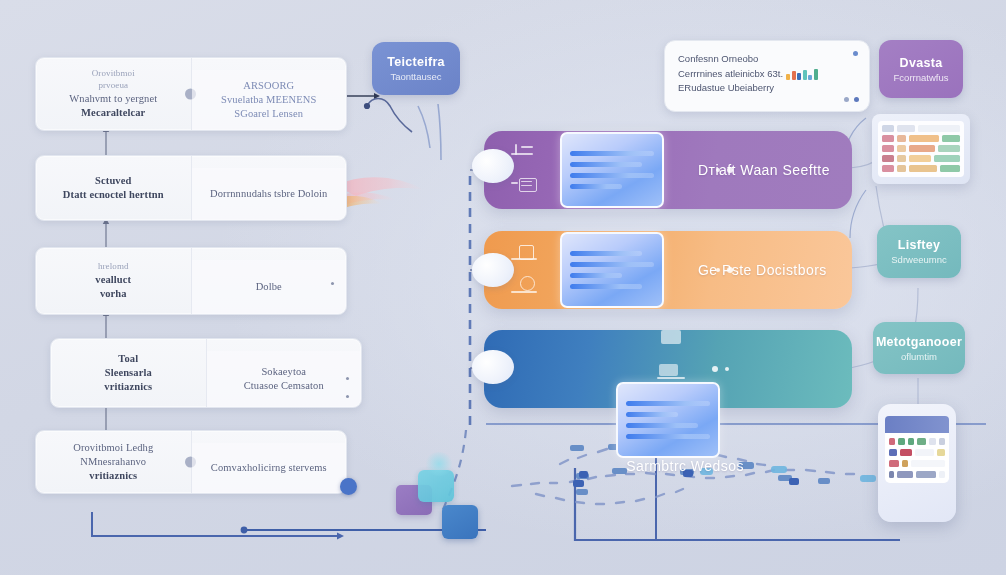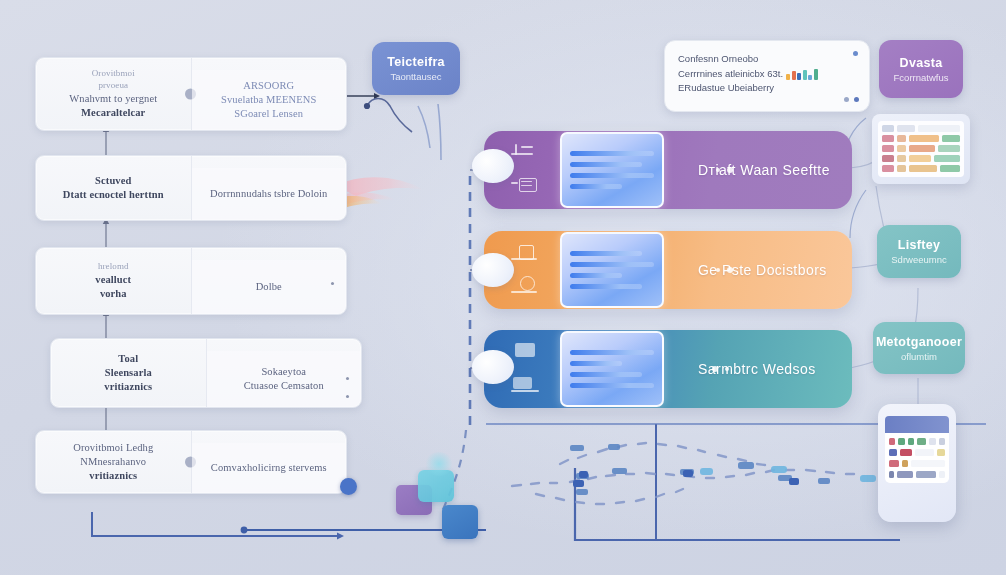--- a/index.html
+++ b/index.html
@@ -68,21 +68,21 @@
 
   
   .panel{
     position:absolute;border-radius:18px;
     display:flex;align-items:center;
     box-shadow:0 5px 16px rgba(80,90,130,.2);
     overflow:visible;
   }
   .panel.p1{background:linear-gradient(100deg,#8e5fae 0%,#9a6bb8 30%,#9f79bd 62%,#a07cbe 100%);justify-content:center;}
   .panel.p2{background:linear-gradient(100deg,#ef9a4e 0%,#f2a75f 28%,#f7bc85 62%,#fac79a 100%);}
-  .panel.p3{background:linear-gradient(100deg,#2f6bb5 0%,#3f7fbf 28%,#55a3b4 62%,#6cbcbd 100%);}
+  .panel.p3{background:linear-gradient(100deg,#2f6bb5 0%,#3f7fbf 28%,#55a3b4 62%,#6cbcbd 100%);flex-direction:column;}
   .panel .icons{
     width:64px;display:flex;flex-direction:column;
     gap:12px;align-items:center;justify-content:center;
     margin-left:12px;opacity:.9;
   }
   .gicon{width:34px;height:20px;position:relative;}
   .gicon i{position:absolute;background:rgba(255,255,255,.78);border-radius:1px;display:block;}
   .screen{
     width:104px;height:76px;border-radius:7px;
     border:2px solid rgba(255,255,255,.92);

